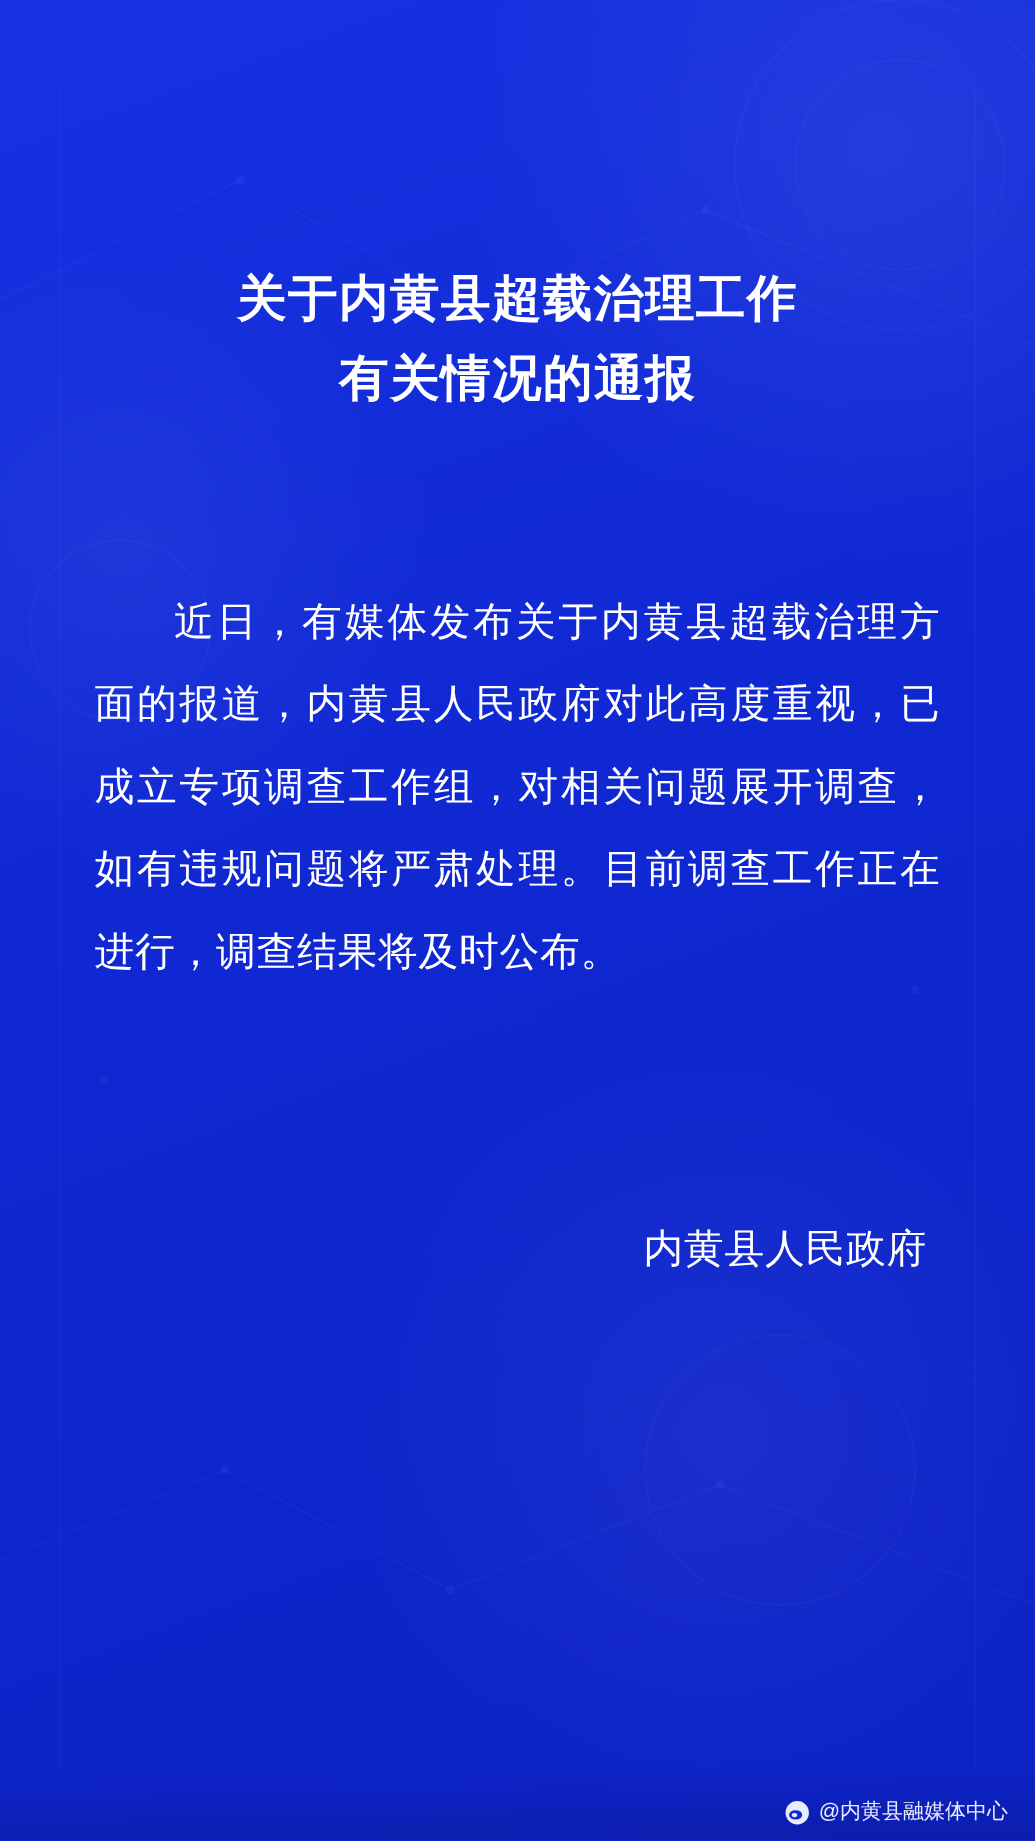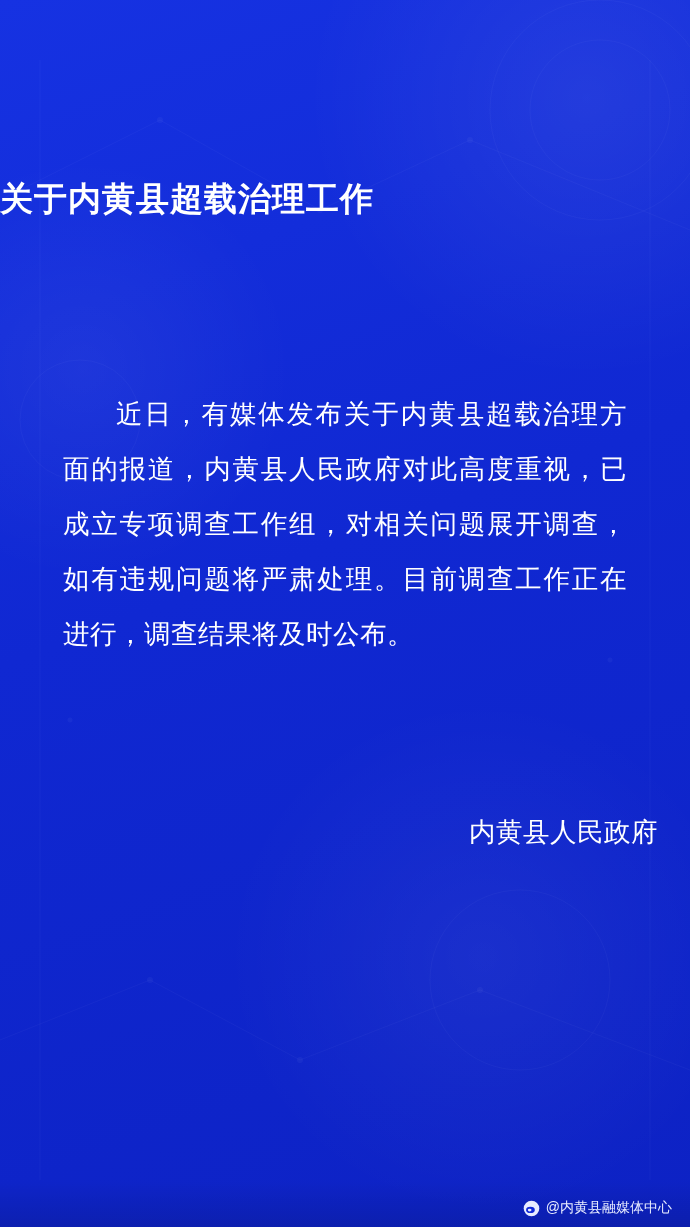--- a/index.html
+++ b/index.html
@@ -30,20 +30,21 @@
     position: absolute;
     inset: 0;
     pointer-events: none;
     opacity: 0.30;
   }
   .title-block {
     position: absolute;
     top: 172px;
     left: 0;
     width: 100%;
+    text-align: center;
     color: #ffffff;
     font-weight: bold;
     font-size: 33px;
     line-height: 1.62;
     letter-spacing: 1px;
   }
   .title-line {
     display: block;
   }
   .body-block {
@@ -60,21 +61,21 @@
   }
   .body-block p {
     margin: 17px;
     text-indent: 2em;
   }
   .sign-block {
     position: absolute;
     top: 805px;
     left: 0;
     width: 100%;
-    padding-right: 32px;
+    padding-right: 72px;
     box-sizing: border-box;
     text-align: right;
     color: #ffffff;
     font-size: 26.5px;
     line-height: 2.1;
     letter-spacing: 0.5px;
   }
   .sign-line {
     display: block;
   }
@@ -147,20 +148,21 @@
       <circle cx="150" cy="980" r="3"></circle>
       <circle cx="300" cy="1060" r="3"></circle>
       <circle cx="480" cy="990" r="3"></circle>
       <circle cx="610" cy="660" r="2.5"></circle>
       <circle cx="70" cy="720" r="2.5"></circle>
     </g>
   </svg>
 
   <div class="title-block">
     <span class="title-line">关于内黄县超载治理工作</span>
+    <span class="title-line">有关情况的通报</span>
   </div>
 
   <div class="body-block">
     <p>近日，有媒体发布关于内黄县超载治理方面的报道，内黄县人民政府对此高度重视，已成立专项调查工作组，对相关问题展开调查，如有违规问题将严肃处理。目前调查工作正在进行，调查结果将及时公布。</p>
   </div>
 
   <div class="sign-block">
     <span class="sign-line">内黄县人民政府</span>
   </div>
 

